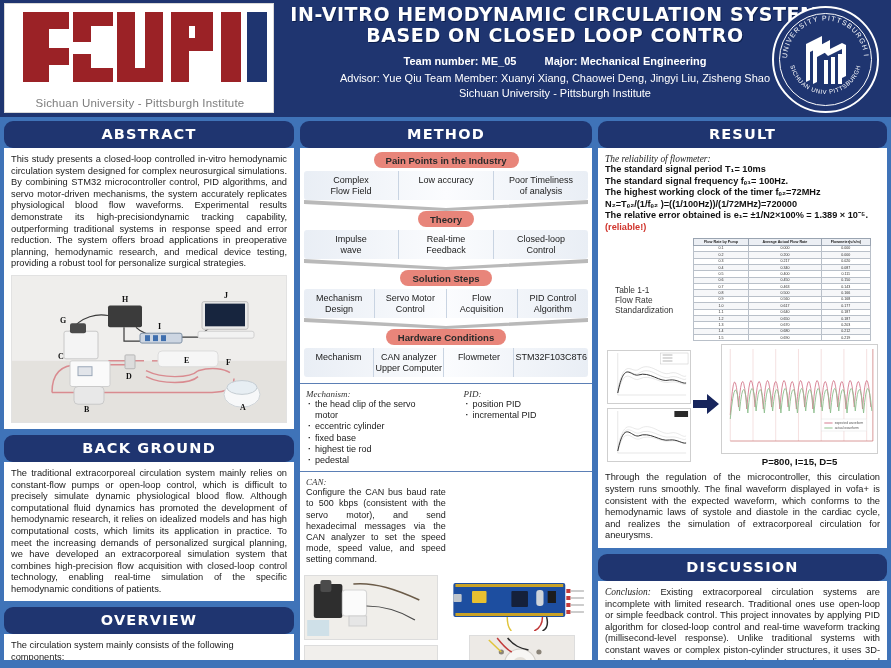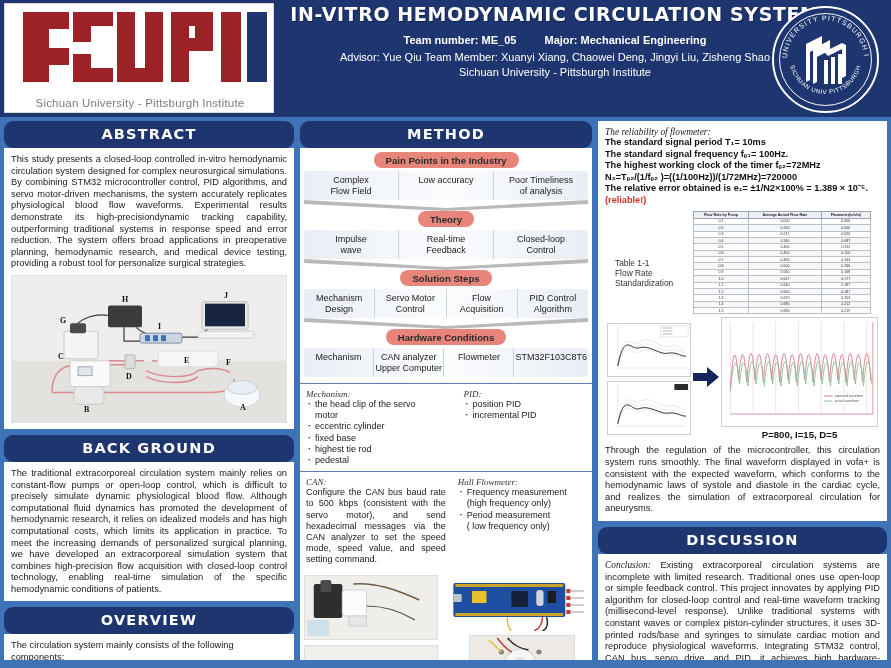--- a/index.html
+++ b/index.html
@@ -127,20 +127,21 @@
         <span class="lb" style="left:166px;top:34px;width:42px;height:13px;"></span>
 
         <span class="lb" style="left:216px;top:8px;width:20px;height:70px;"></span>
         <span class="lb" style="left:242px;top:8px;width:20px;height:70px;background:#1f3570;"></span>
       </div>
       <div class="logo-caption">Sichuan University - Pittsburgh Institute</div>
     </div>
 
     <div class="title-zone">
       <div class="ptitle">IN-VITRO HEMODYNAMIC CIRCULATION SYSTEM</div>
+      <div class="ptitle">BASED ON CLOSED LOOP CONTRO</div>
       <div class="meta1">
         <span>Team number: ME_05</span>
         <span class="sp"></span>
         <span>Major:  Mechanical Engineering</span>
       </div>
       <div class="meta2">
         <span>Advisor: Yue Qiu</span>
         <span class="sp"></span>
         <span>Team Member: Xuanyi Xiang, Chaowei Deng, Jingyi Liu, Zisheng Shao</span>
       </div>
@@ -312,29 +313,20 @@
             <li>position PID</li>
             <li>incremental PID</li>
           </ul>
         </div>
       </div>
 
       <div class="two">
         <div class="c1">
           <div class="sub-i">CAN:</div>
           <div class="ptxt">Configure the CAN bus baud rate to 500 kbps (consistent with the servo motor), and send hexadecimal messages via the CAN analyzer to set the speed mode, speed value, and speed setting command.</div>
-        </div>
-        <div class="c2">
-          <div class="sub-i">Hall Flowmeter:</div>
-          <ul class="bl">
-            <li style="white-space:pre-line">Frequency measurement
-(high frequency only)</li>
-            <li style="white-space:pre-line">Period measurement
-( low frequency only)</li>
-          </ul>
         </div>
       </div>
 
       <div class="photo-row">
         <div style="width:48%;">
           <div class="ph" style="height:63px;">
             <svg width="100%" height="100%" viewBox="0 0 120 63" preserveAspectRatio="none">
               <rect width="120" height="63" fill="#f0eeea"></rect>
               <rect x="8" y="8" width="26" height="34" rx="2" fill="#2e2e2e"></rect>
               <rect x="14" y="4" width="10" height="12" rx="2" fill="#4b4b4b"></rect>
@@ -405,20 +397,21 @@
             </svg>
           </div>
         </div>
       </div>
 
     </div>
   </div>
 
   <div class="col col-r">
 
+    <div class="sec-head">RESULT</div>
     <div class="sec-body">
 
       <div class="it-h">The reliability of flowmeter:</div>
       <div class="rtxt" style="font-weight:bold;">
         <div>The standard signal period T₁= 10ms</div>
         <div>The standard signal frequency fₑ₁= 100Hz.</div>
         <div>The highest working clock of the timer fₑ₂=72MHz</div>
         <div>N₂=Tₑ₂/(1/fₑ₂ )=((1/100Hz))/(1/72MHz)=720000</div>
         <div>
           <span>The relative error obtained is e₁= ±1/N2×100% = 1.389 × 10⁻⁵.</span>

